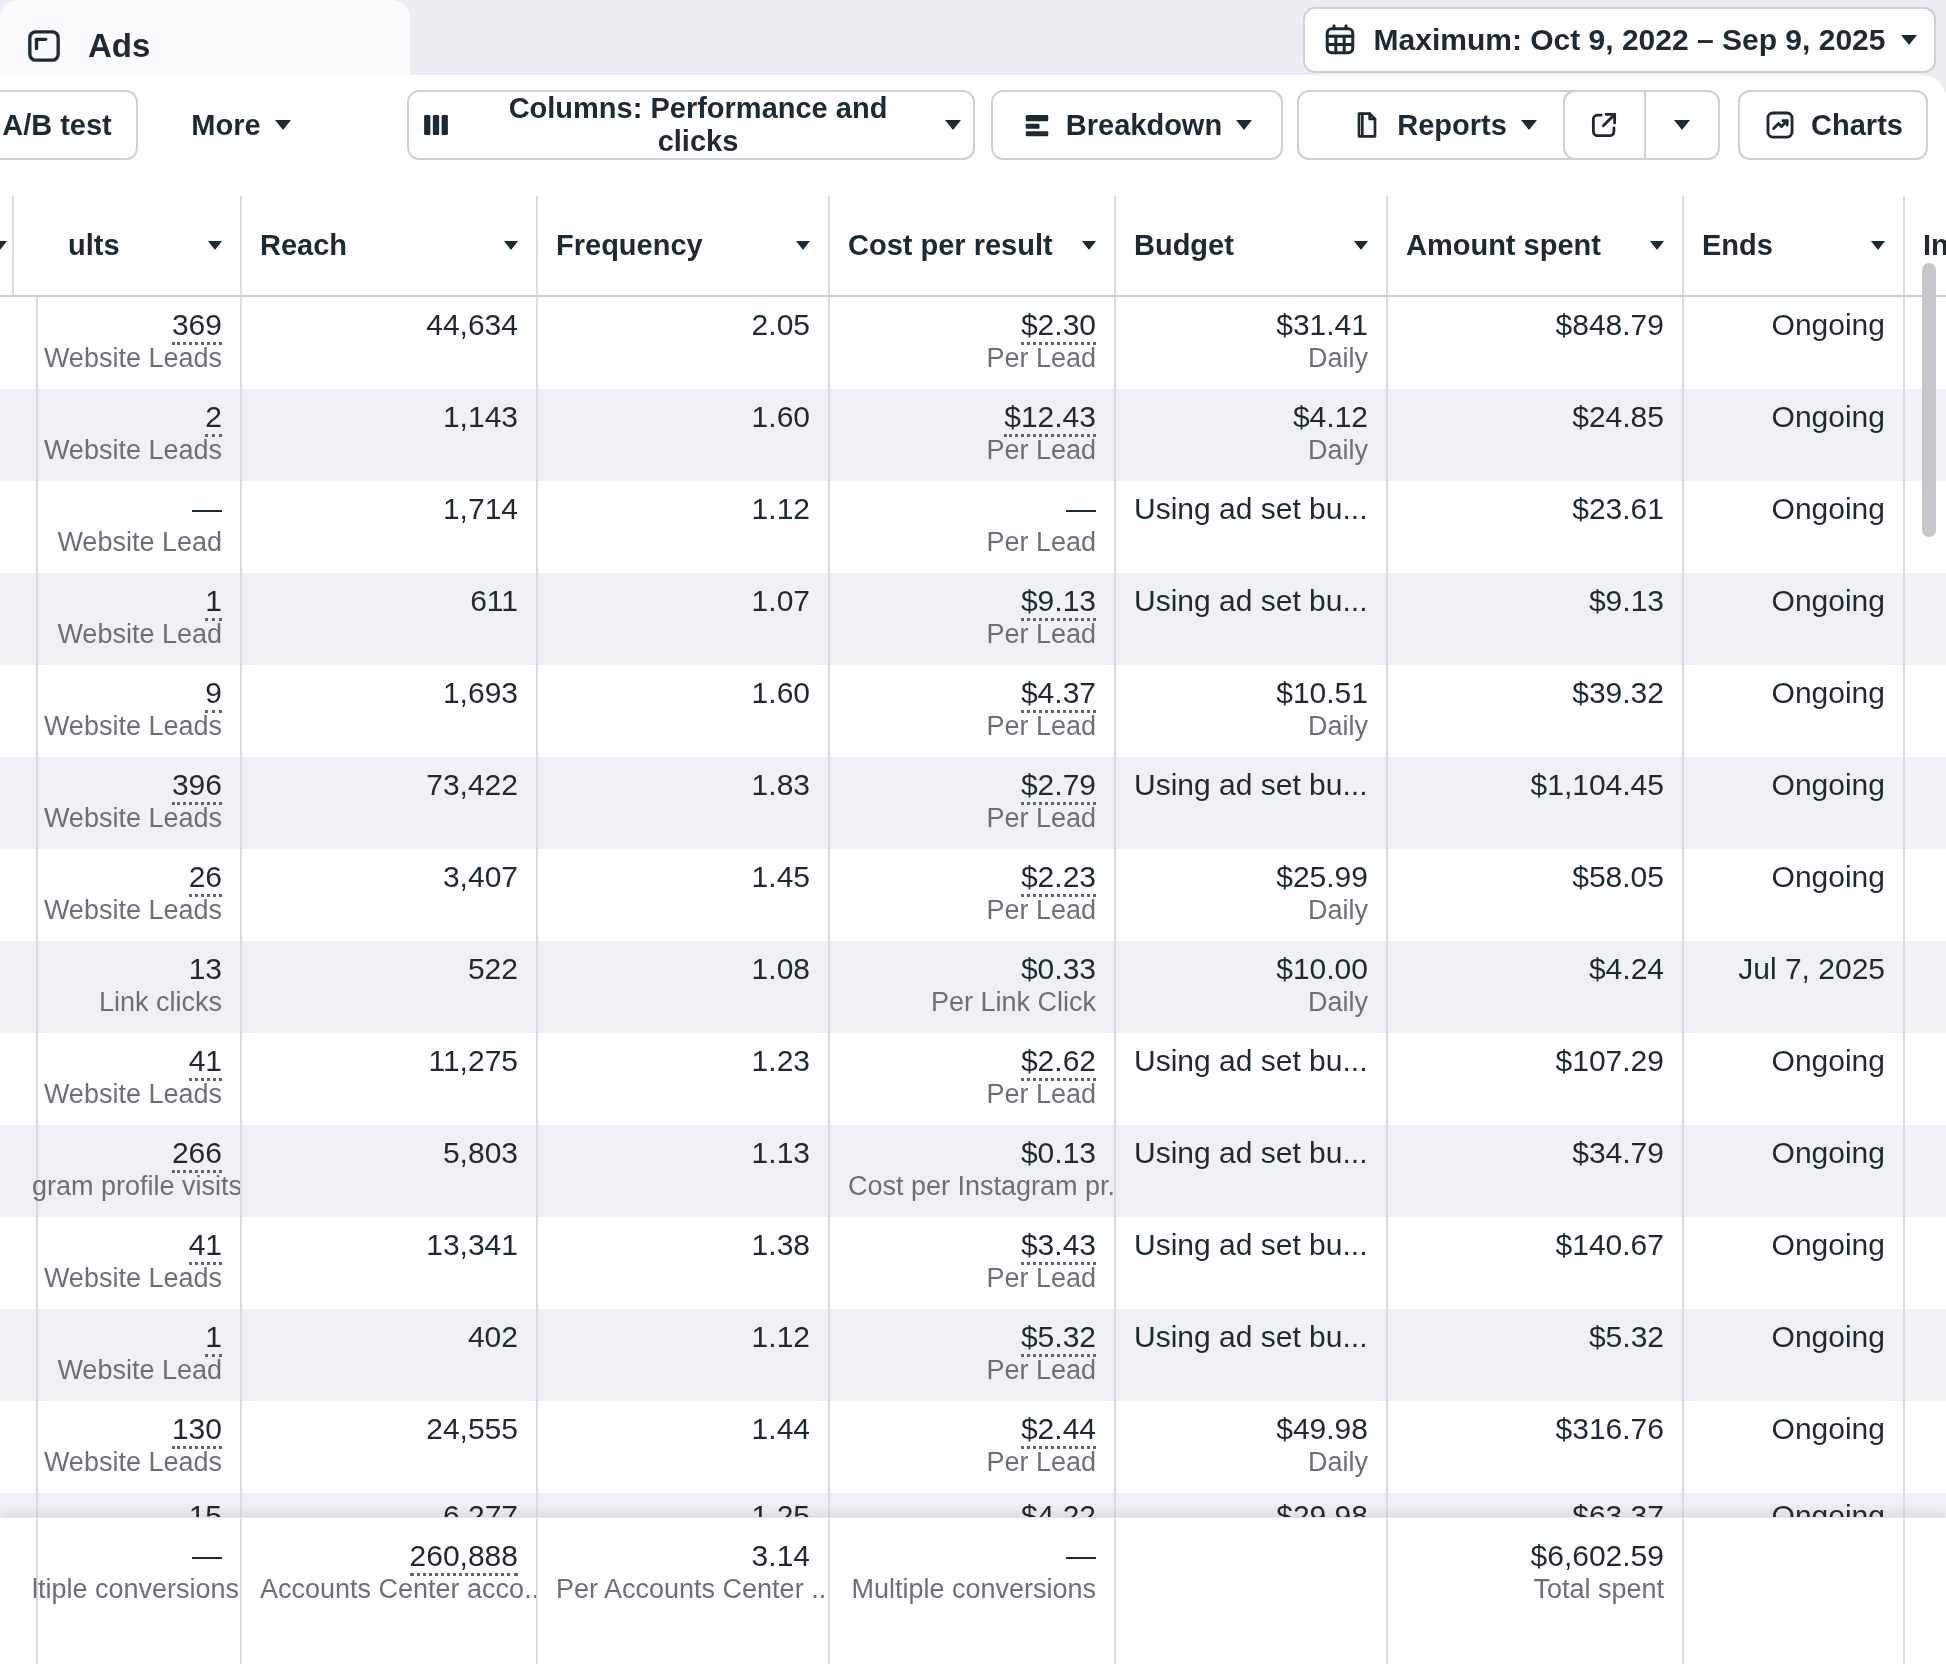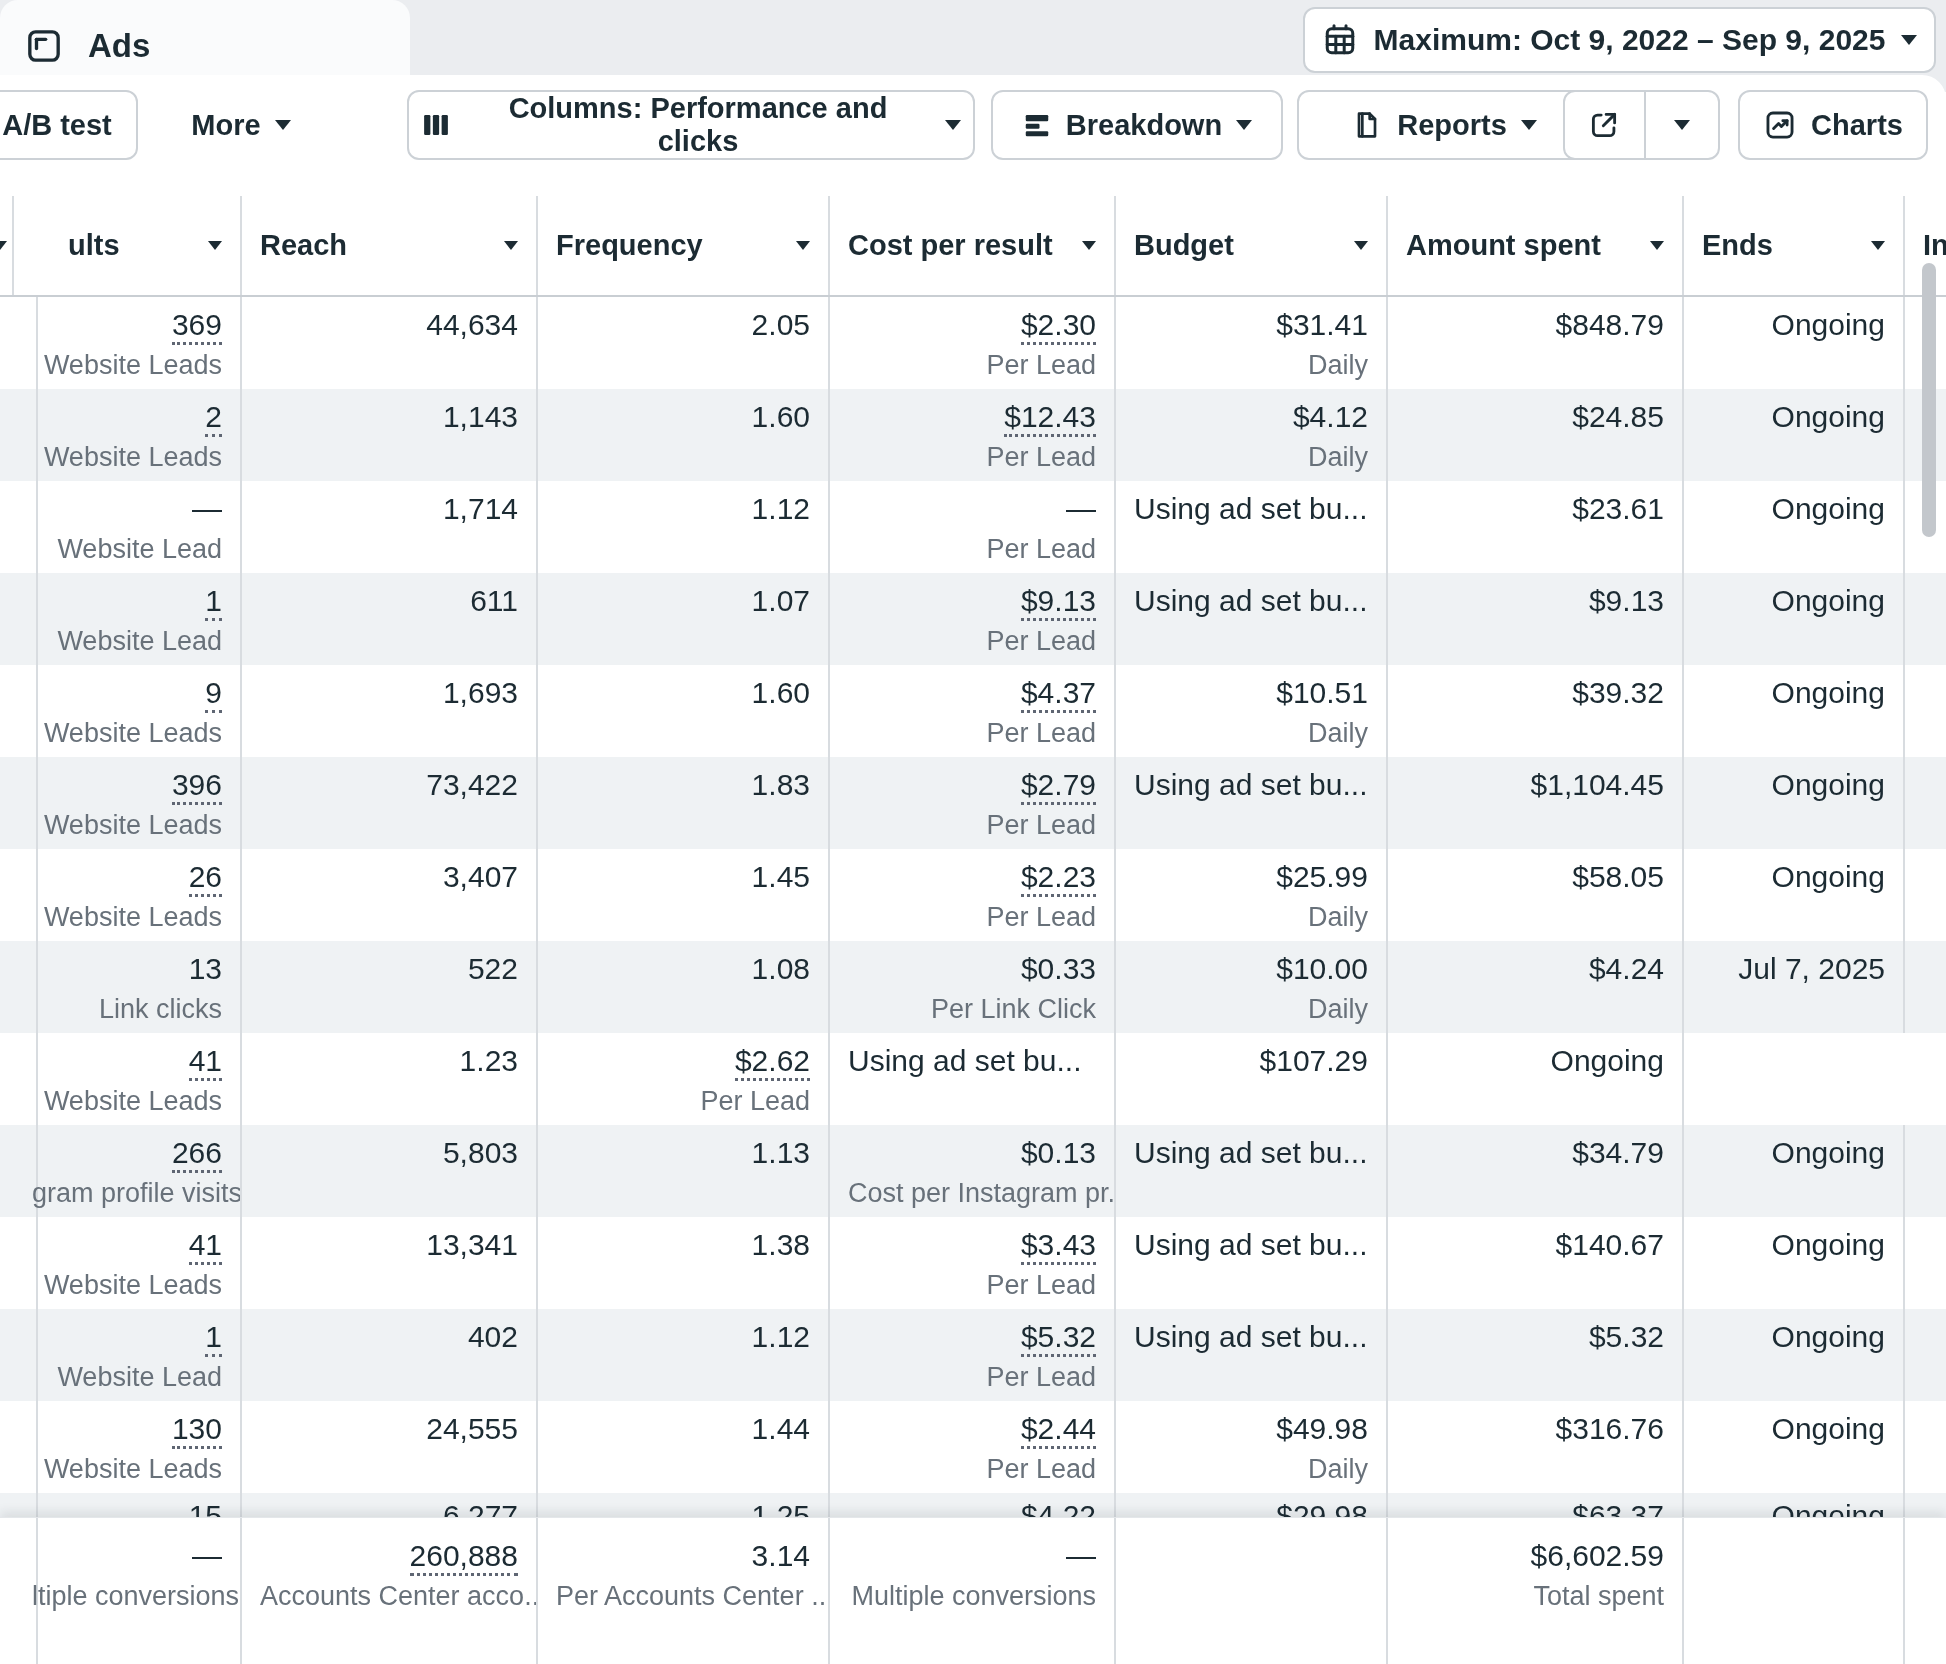--- a/index.html
+++ b/index.html
@@ -73,21 +73,21 @@
   }
   .c {
     border-right:2px solid #d8dce0;
     padding:10px 18px 0 18px; text-align:right;
     font-size:30px; line-height:36px; overflow:hidden;
   }
   .c.last { border-right:none; }
   .c.left { text-align:left; }
   .val { white-space:nowrap; }
   .u { border-bottom:3px dotted #5f6673; padding-bottom:1px; cursor:pointer; }
-  .lbl { font-size:27px; line-height:30px; color:#68717a; margin-top:7px; white-space:nowrap; }
+  .lbl { font-size:27px; line-height:30px; color:#68717a; margin-top:0; white-space:nowrap; }
   .partial { height:24px; overflow:hidden; }
   .partial .c { padding-top:5px; }
   .frow {
     height:147px; background:#fff; position:relative;
     border-top:1px solid #e4e7ea;
     box-shadow:0 -5px 10px rgba(28,43,51,0.10);
   }
   .frow .c { padding-top:20px; border-right:2px solid #d8dce0; }
   .frow .c.last { border-right:none; }
   
@@ -451,20 +451,23 @@
         <div class="c last"></div>
       </div>
 
       <div class="row">
         <div class="c"></div>
         <div class="c">
           <div class="val"><span class="u">41</span></div>
           <div class="lbl">Website Leads</div>
         </div>
         <div class="c">
+          <div class="val">11,275</div>
+        </div>
+        <div class="c">
           <div class="val">1.23</div>
         </div>
         <div class="c">
           <div class="val"><span class="u">$2.62</span></div>
           <div class="lbl">Per Lead</div>
         </div>
         <div class="c left">
           <div class="val">Using ad set bu...</div>
           <div class="lbl"></div>
         </div>

